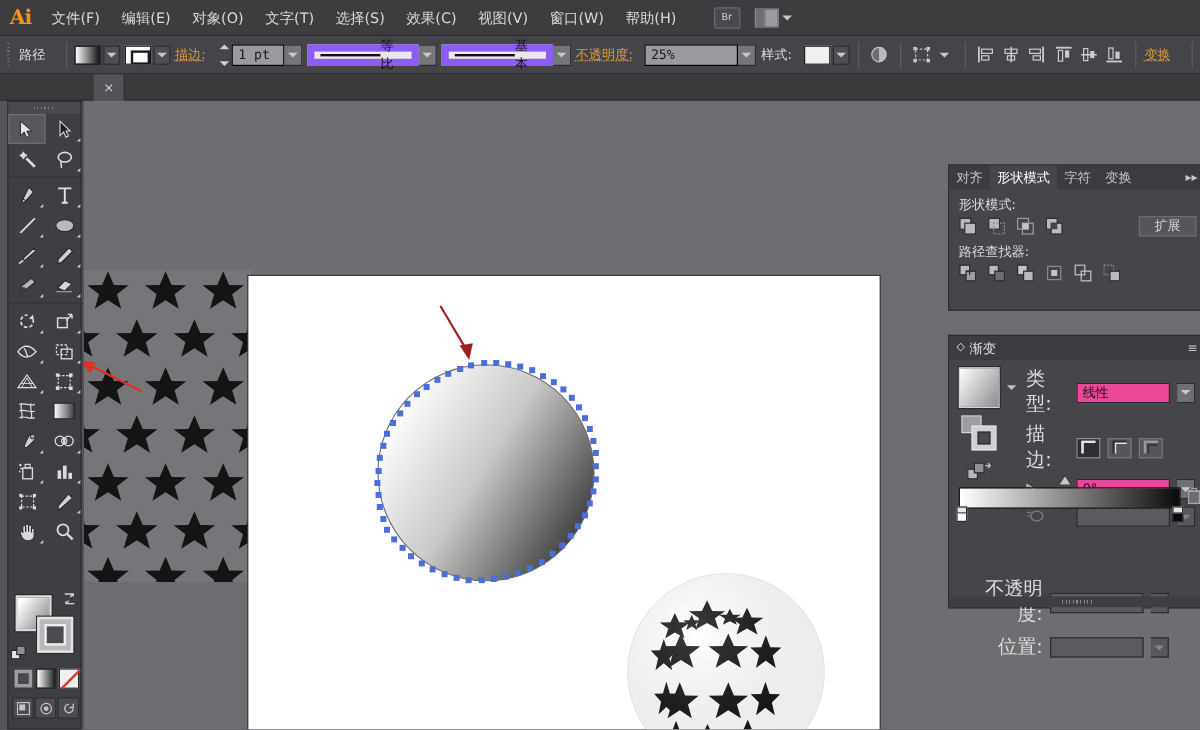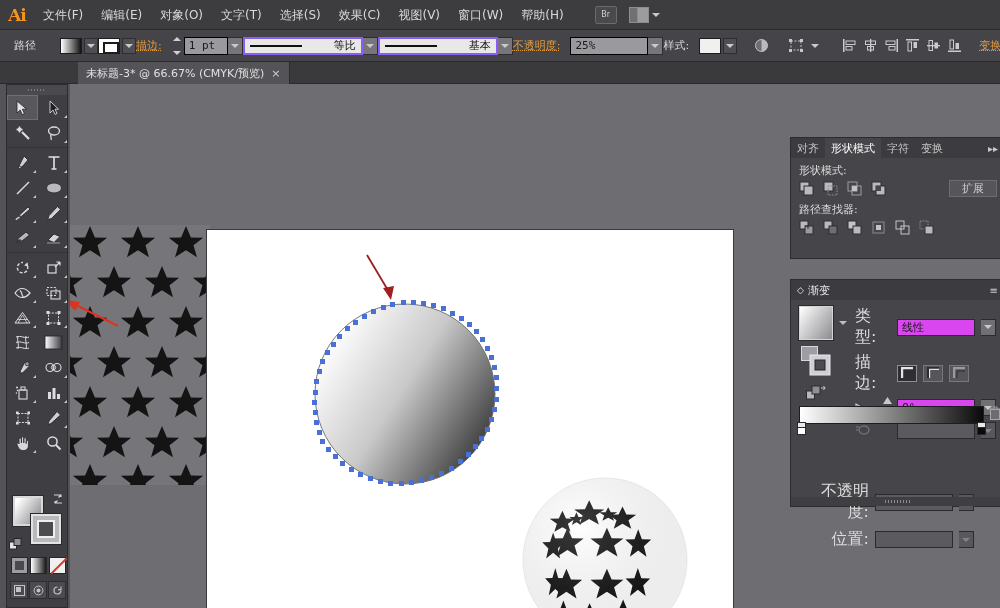--- a/index.html
+++ b/index.html
@@ -67,23 +67,23 @@
   }
   .field.wide { min-width:78px; }
   .field-drop { width:15px;height:18px;background:#76767a;border:1px solid #2e2e30;border-left:none;
     display:flex;align-items:center;justify-content:center;}
   .spinner { width:11px;height:18px;display:flex;flex-direction:column;justify-content:space-between;
     align-items:center;margin-right:1px;}
   .spinner i{width:0;height:0;border-left:4px solid transparent;border-right:4px solid transparent;}
   .spinner i:first-child{border-bottom:4px solid #d0d0d0;}
   .spinner i:last-child{border-top:4px solid #d0d0d0;}
   .line-combo {
-    background:#e8e8e6; border:2px solid #8b5cf6; height:18px; width:120px;
+    background:#e8e8e6; border:6px solid #8b5cf6; height:18px; width:93px;
     display:flex; align-items:center; justify-content:space-between; padding:0 5px;
-    color:#111; font-size:11px;text-align:right;
+    color:#111; font-size:11px;
   }
   .line-combo .ln { width:52px; height:0; border-top:2px solid #111; }
   .cb-icon { width:19px;height:19px;display:flex;align-items:center;justify-content:center;margin:0 3px;}
   .cb-icon svg { display:block; }
 
   
   #tabbar {
     position:absolute; left:0; top:62px; width:1000px; height:22px;
     background:#3a3a3d; border-bottom:1px solid #2b2b2d;
   }
@@ -162,21 +162,21 @@
   .phead-menu { margin-left:auto; color:#c9c9c9; font-size:10px;}
   .sect-label { font-size:11px; color:#dcdcdc; padding:5px 8px 2px 8px;}
   .pf-row { display:flex; align-items:center; padding:0 7px; gap:7px;}
   .pf-btn { width:17px;height:17px; display:flex;align-items:center;justify-content:center;}
   .expand-btn { margin-left:auto; height:17px; min-width:48px; background:#55555a;
     border:1px solid #6c6c71; color:#cfcfcf; font-size:11px;
     display:flex;align-items:center;justify-content:center; padding:0 6px;}
   
   .g-row { display:flex; align-items:center; gap:6px; padding:3px 8px;}
   .g-lab { font-size:16px; color:#dcdcdc; width:36px; text-align:left;}
-  .g-field { background:#d946ef;border:1px solid #2b2b2d;height:17px;flex:1;
+  .g-field { background:#ec4899;border:1px solid #2b2b2d;height:17px;flex:1;
     display:flex;align-items:center;padding:0 4px;color:#18181a;font-size:11px;}
   .g-field.dim { background:#5a5a5f; color:#7d7d82; }
   .g-drop { width:15px;height:17px;background:#6f6f74;border:1px solid #2b2b2d;border-left:none;
     display:flex;align-items:center;justify-content:center;}
   .g-drop.dim { background:#57575c; }
   .g-prev { width:34px;height:34px;background:linear-gradient(125deg,#ffffff,#8c8c90);
     border:1px solid #d5d5d5; box-shadow:0 0 0 1px #2b2b2d;}
   .strokebtn { width:20px;height:17px;background:#55555a;border:1px solid #77777c;
     display:flex;align-items:center;justify-content:center;}
   .strokebtn.sel { background:#2f2f33; border-color:#8e8e93;}
@@ -348,21 +348,20 @@
       </svg>
   </div>
   <div class="sep"></div>
   <div class="cb-label orange">变换</div>
   <div class="sep"></div>
 
 </div>
 
 <div id="tabbar">
   <div id="doc-tab">
-    <span>未标题-3* @ 66.67% (CMYK/预览)</span>
     <span class="tab-close">×</span>
   </div>
 </div>
 
 <div id="toolbar">
   <div id="tb-grip"></div>
   <div class="tool-grid">
 
     <div class="tool active">
       <svg width="13" height="16" viewBox="0 0 13 16">

